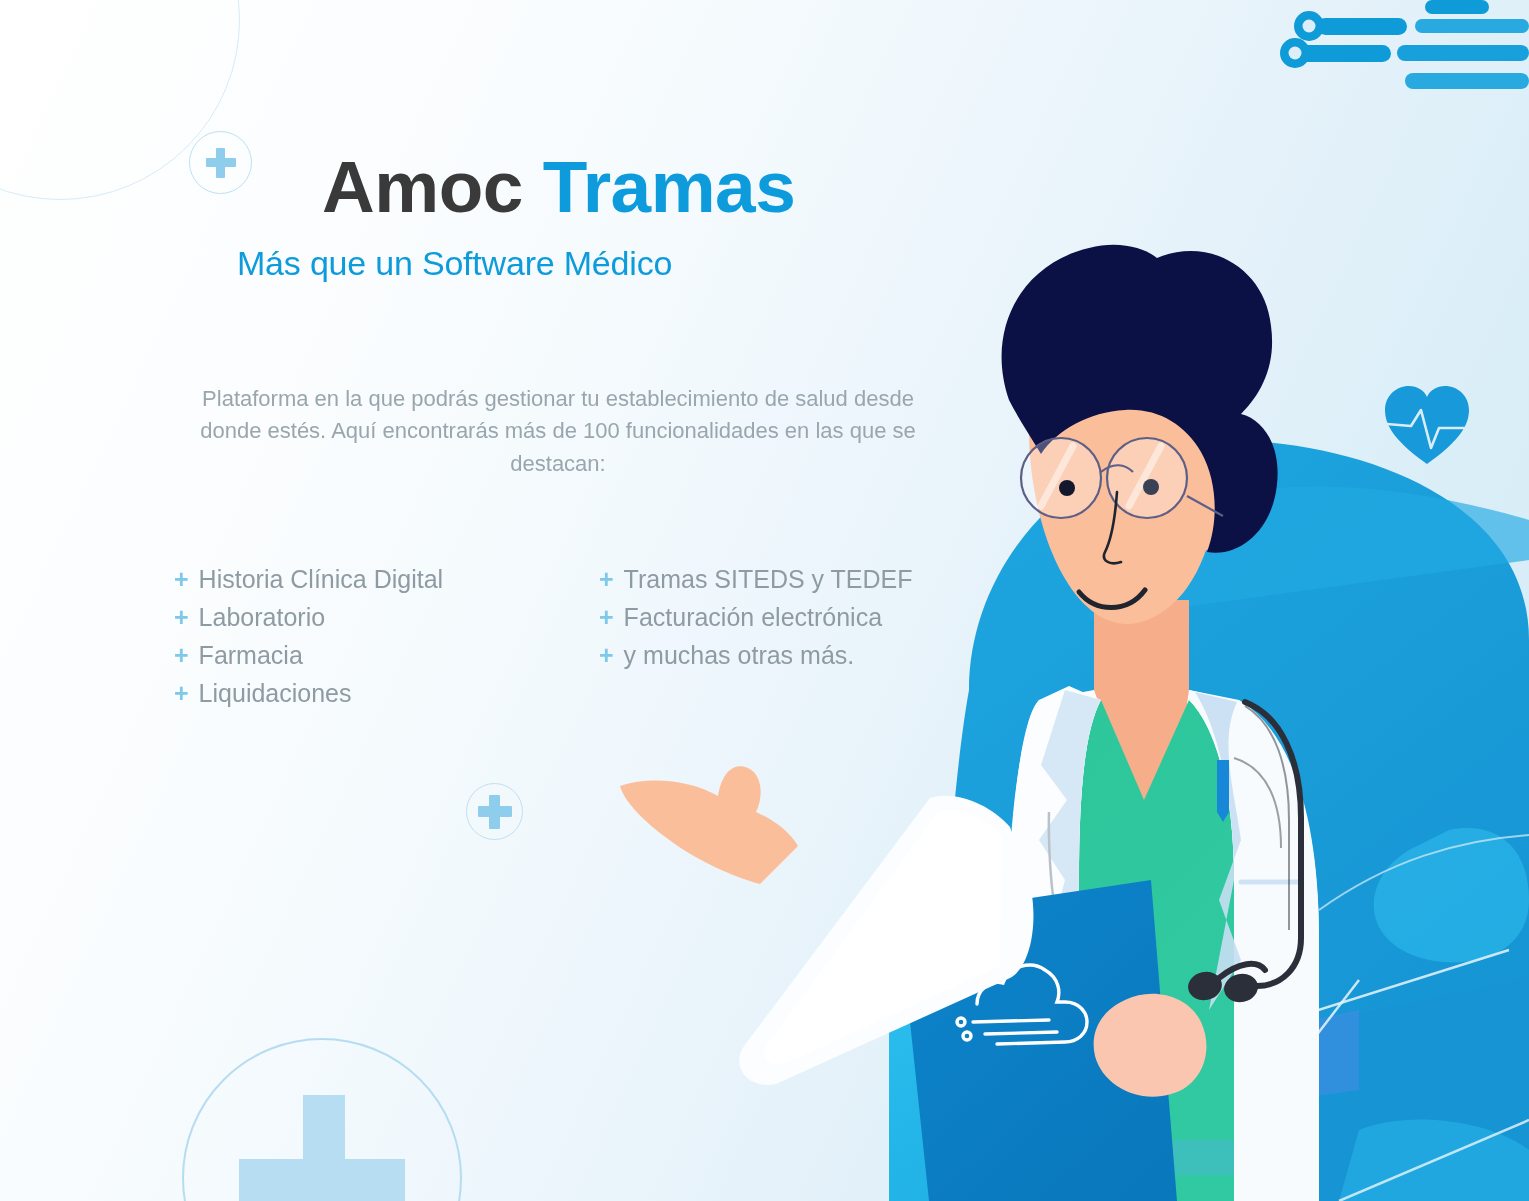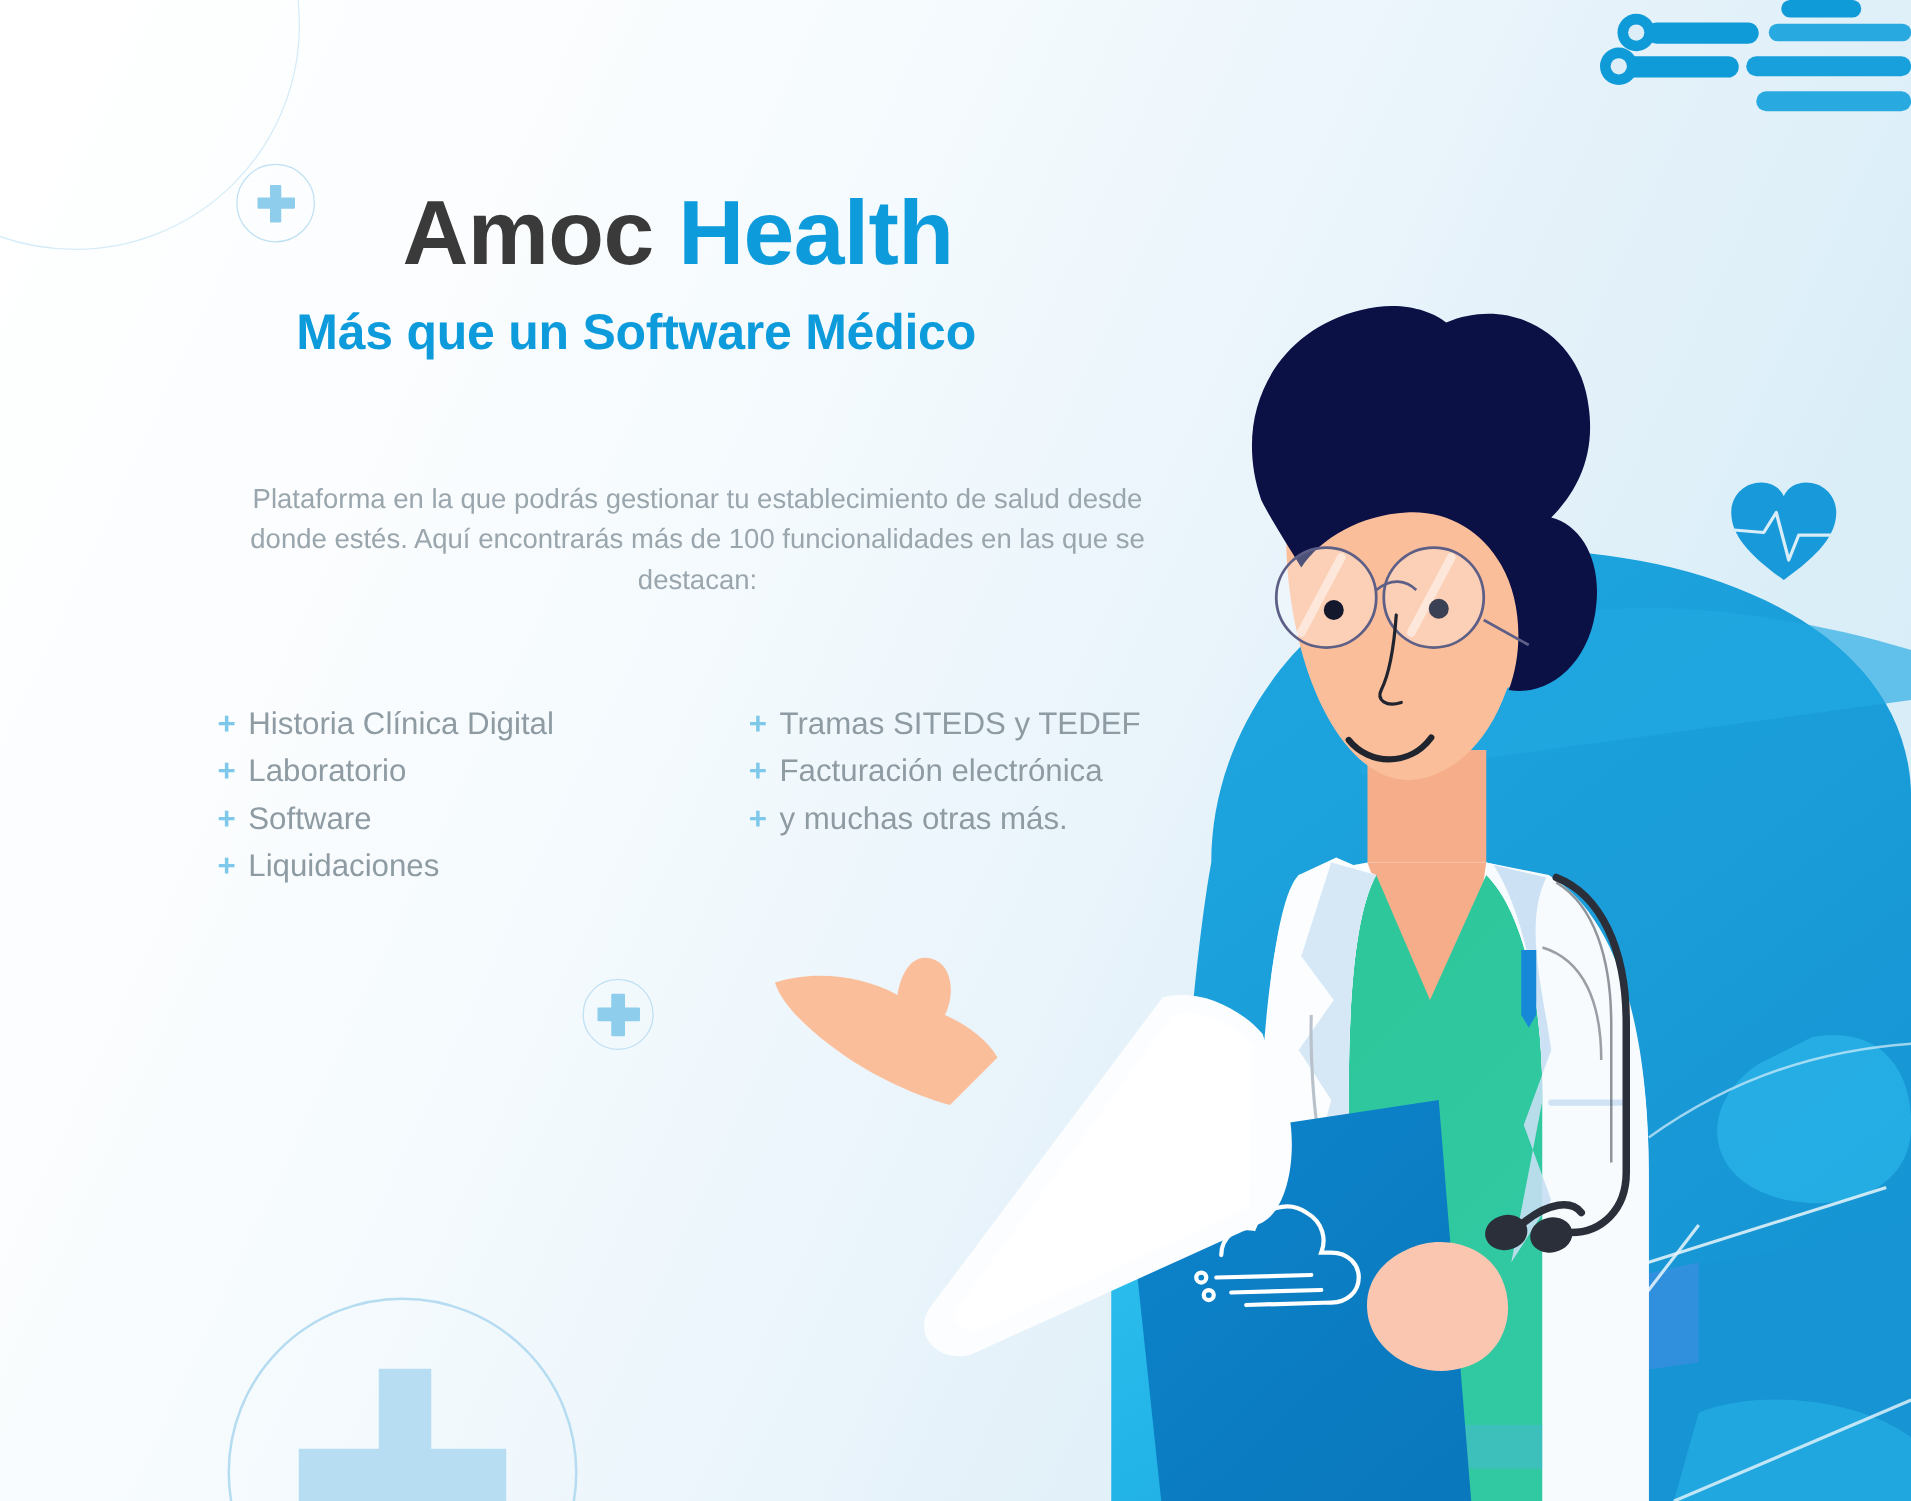--- a/index.html
+++ b/index.html
@@ -61,21 +61,21 @@
   .brand {
     position:absolute; left:296px; top:150px;
     font-size:73px; font-weight:700; letter-spacing:-0.5px; line-height:1;
     white-space:nowrap;
   }
   .brand .w1 { color:#3a3a3a;margin-left:26px; }
   .brand .w2 { color:#0d9bdc; }
 
   .tagline {
     position:absolute; left:237px; top:244px;
-    font-size:40px; font-weight:700; color:#0d9bdc; letter-spacing:-0.2px;
+    font-size:34px; font-weight:400; color:#0d9bdc; letter-spacing:-0.2px;
     white-space:nowrap;
   }
 
   .lead {
     position:absolute; left:178px; top:383px; width:760px;
     text-align:center; font-size:22px; line-height:1.47;
     color:#9aa6ad; font-weight:400;
   }
 
   
@@ -269,40 +269,40 @@
 
   <div class="plus-big">
     <span class="bar-h"></span>
     <span class="bar-v"></span>
   </div>
 
   <div class="content">
 
     <h1 class="brand">
       <span class="w1">Amoc</span>
-      <span class="w2">Health</span>
+      <span class="w2">Tramas</span>
     </h1>
 
     <div class="tagline">Más que un Software Médico</div>
 
     <p class="lead">Plataforma en la que podrás gestionar tu establecimiento de salud desde donde estés. Aquí encontrarás más de 100 funcionalidades en las que se destacan:</p>
 
     <div class="features">
       <div class="col col-left">
         <div class="feat">
           <span class="mark">+</span>
           <span class="txt">Historia Clínica Digital</span>
         </div>
         <div class="feat">
           <span class="mark">+</span>
           <span class="txt">Laboratorio</span>
         </div>
         <div class="feat">
           <span class="mark">+</span>
-          <span class="txt">Software</span>
+          <span class="txt">Farmacia</span>
         </div>
         <div class="feat">
           <span class="mark">+</span>
           <span class="txt">Liquidaciones</span>
         </div>
       </div>
 
       <div class="col col-right">
         <div class="feat">
           <span class="mark">+</span>

